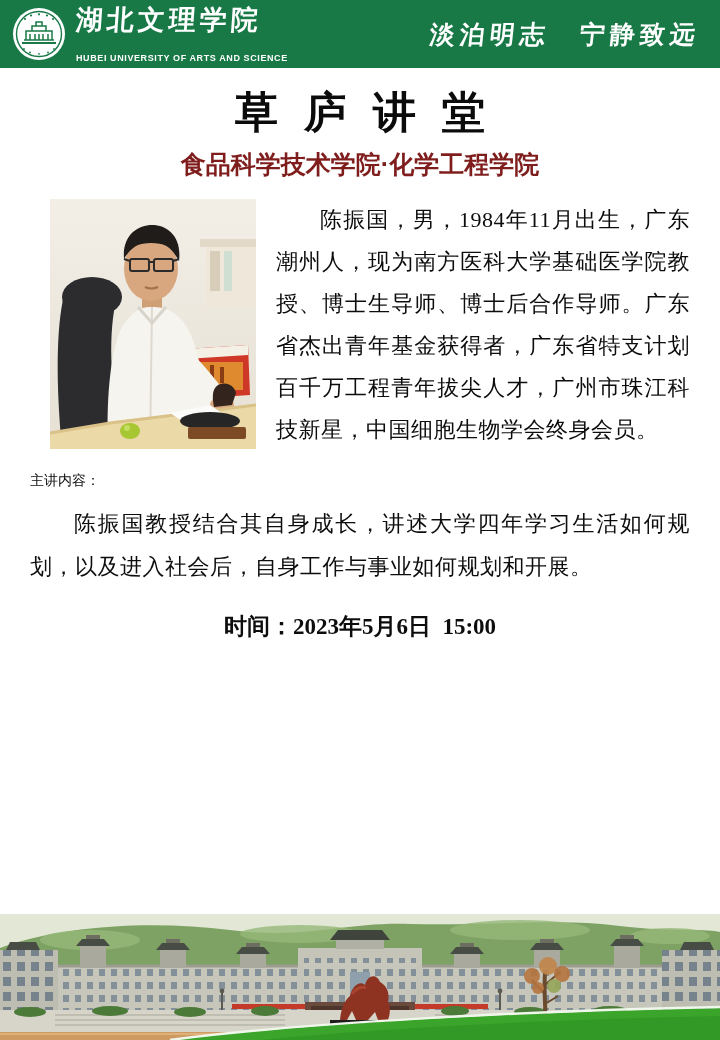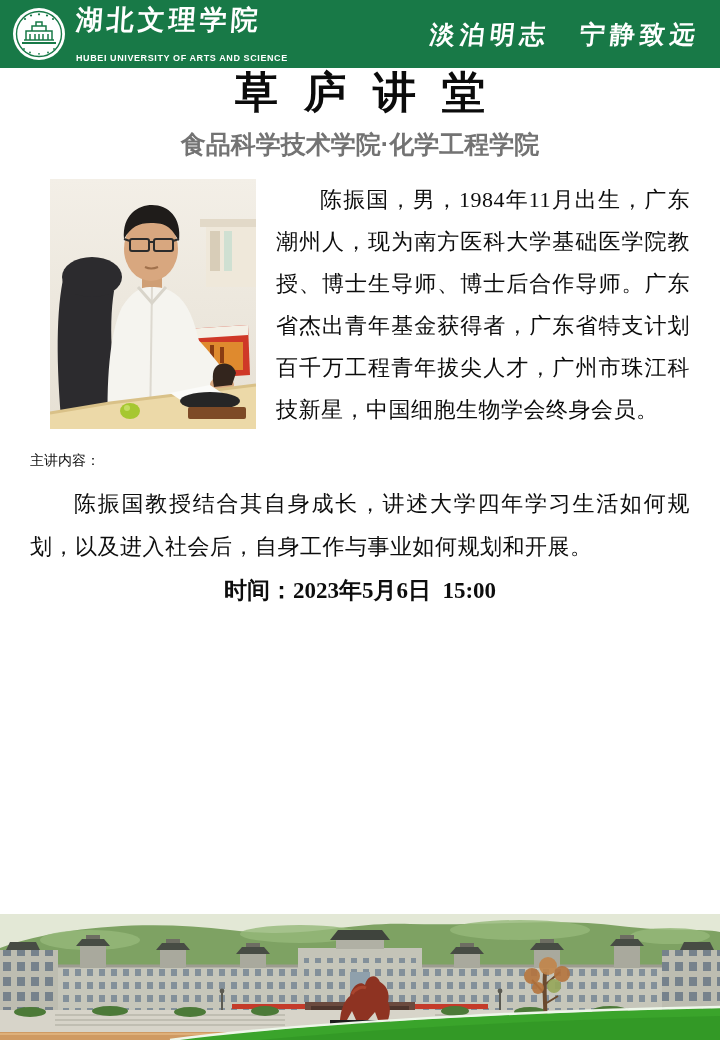--- a/index.html
+++ b/index.html
@@ -24,47 +24,47 @@
     font-family:"Liberation Sans","DejaVu Sans",sans-serif;
     font-size:9px; font-weight:bold; letter-spacing:0.6px; margin-top:18px;
   }
   .header-spacer { flex:1; }
   .motto {
     color:#fff; font-size:25px; font-weight:bold; letter-spacing:5px;
     transform:skewX(-6deg); white-space:pre;
   }
   
   .title {
-    text-align:center; font-size:43px; font-weight:bold;
+    margin-top:20px; text-align:center; font-size:43px; font-weight:bold;
     letter-spacing:26px; padding-left:26px; line-height:50px; color:#0b0b0b;
   }
   .subtitle {
     margin-top:10px; text-align:center;
     font-family:"Liberation Sans","DejaVu Sans",sans-serif;
-    font-size:25px; font-weight:bold; color:#737373;
+    font-size:25px; font-weight:bold; color:#7f1d1d;
   }
   
   .content { padding:0 30px; }
   .bio-row { display:flex; margin-top:18px;justify-content:space-between; }
   .photo-frame {
     flex:0 0 206px; width:206px; height:250px; margin-left:20px;
     overflow:hidden; background:#ece7de;
   }
   .bio-text {
     flex:1; margin-left:20px; font-size:22px; line-height:42px;
     text-align:justify; text-indent:2em; letter-spacing:0.5px;
   }
   .para {
     margin-top:16px; font-size:22px; line-height:43px;
     text-align:justify; text-indent:2em; letter-spacing:0.5px;
   }
   .heading { margin-top:8px; font-size:14px; line-height:43px; }
   .para-topic { margin-top:0; }
   .schedule {
-    margin-top:8px; display:flex; justify-content:center; gap:28px;
+    margin-top:24px; display:flex; justify-content:center; gap:28px;
     font-size:23px; font-weight:bold; line-height:30px; white-space:pre;
   }
   
   .campus { position:absolute; left:0; bottom:0; width:720px; height:126px; }
   .campus svg { display:block; }
 </style>
 </head>
 <body>
 
 <div class="poster">

